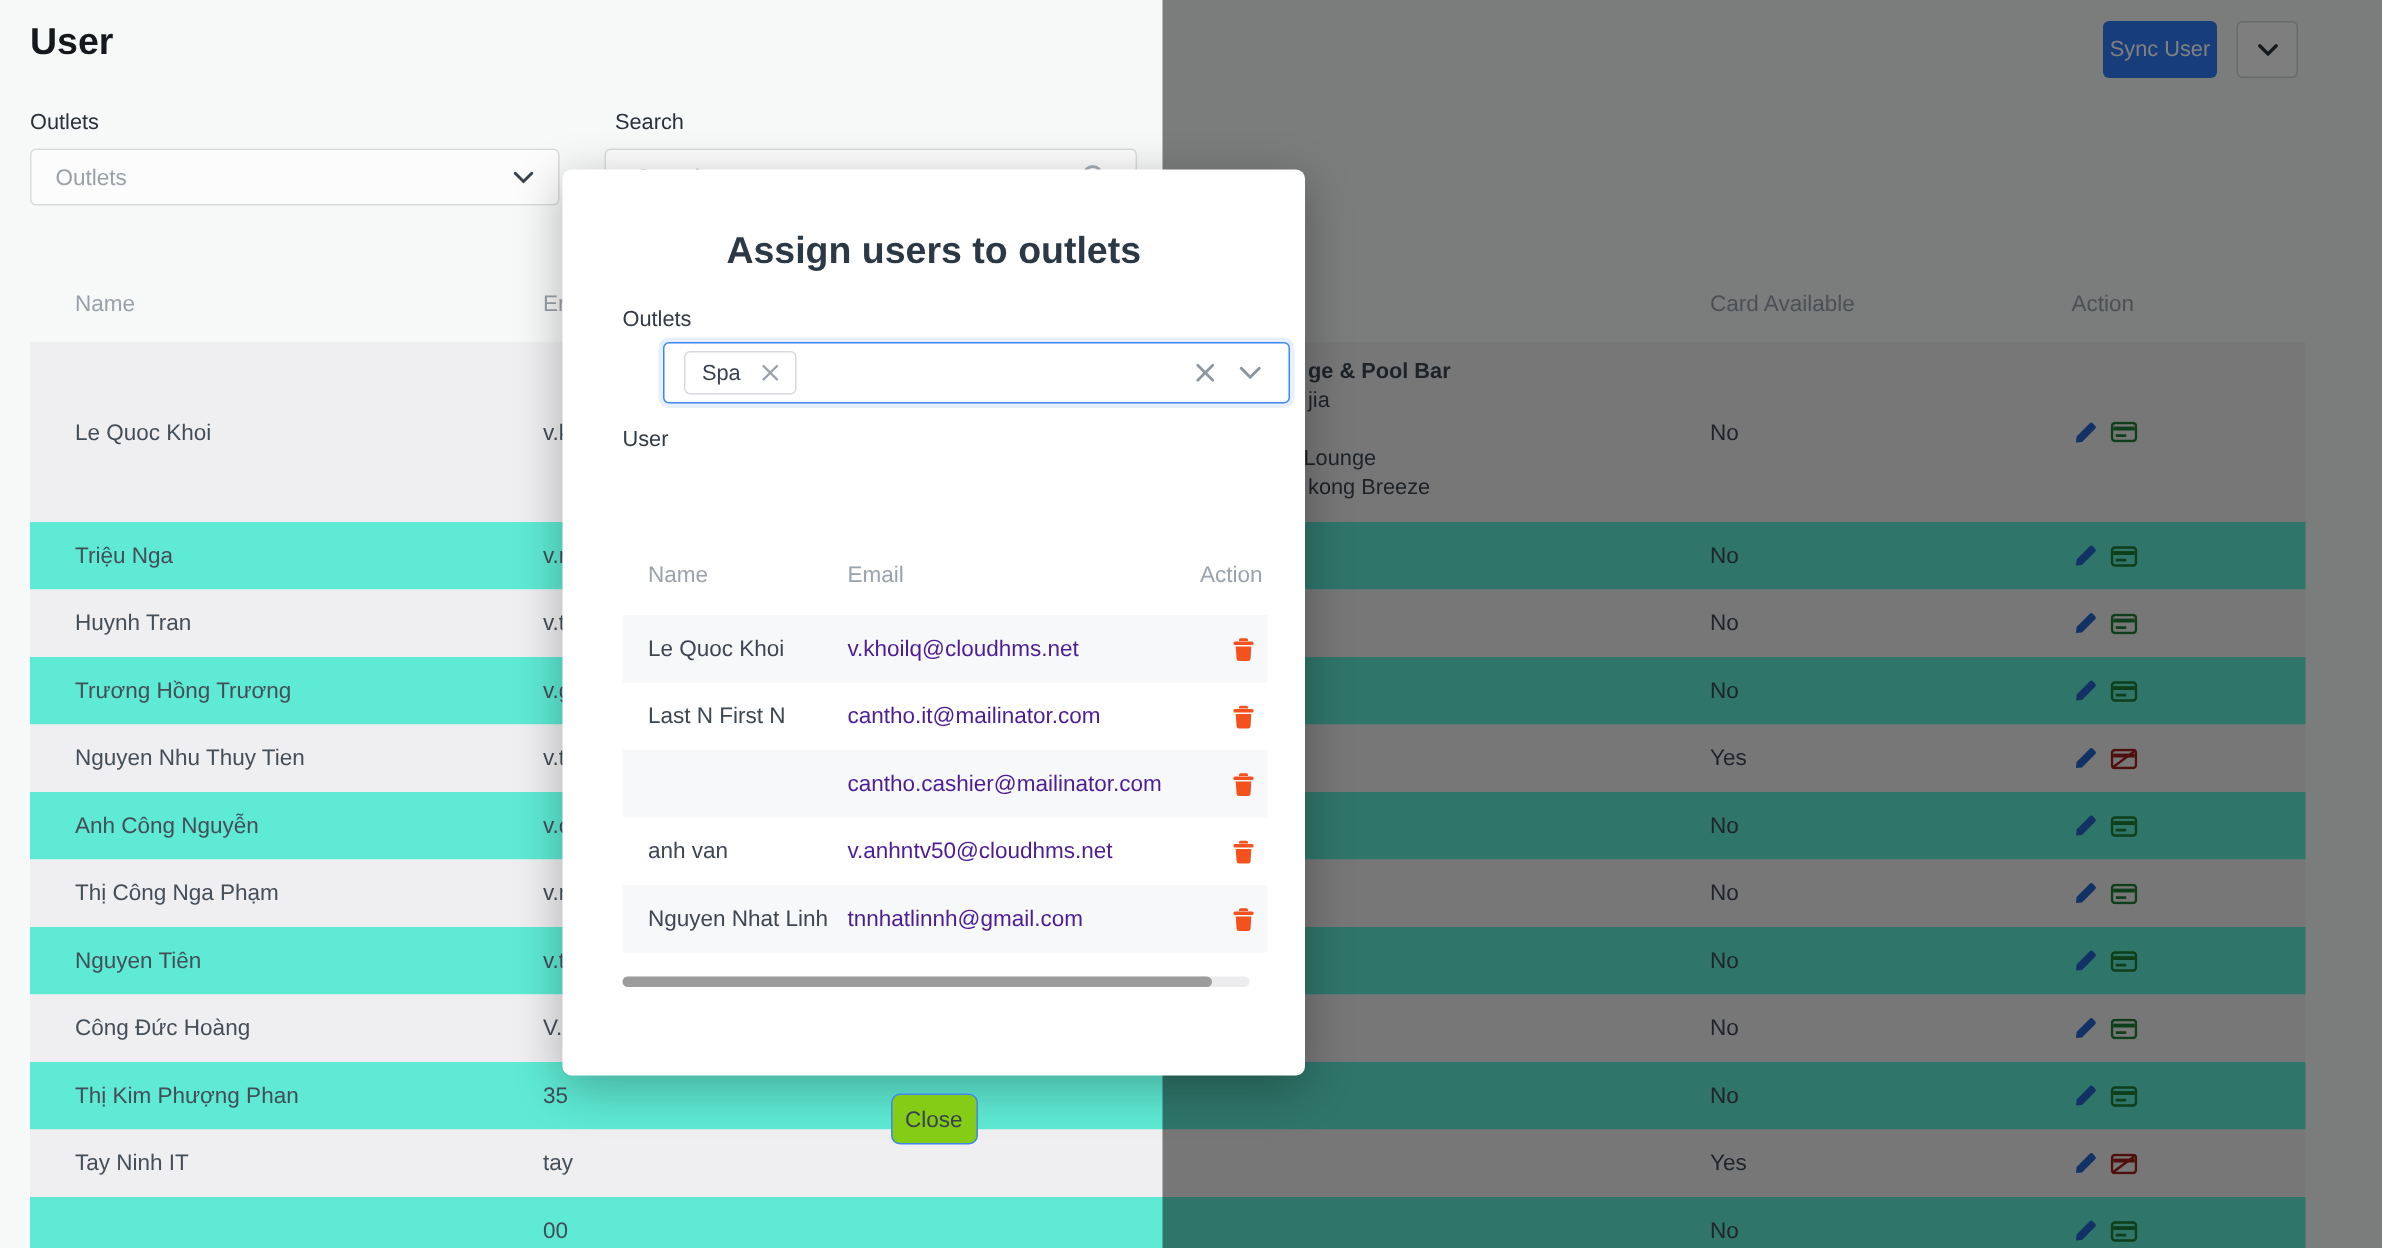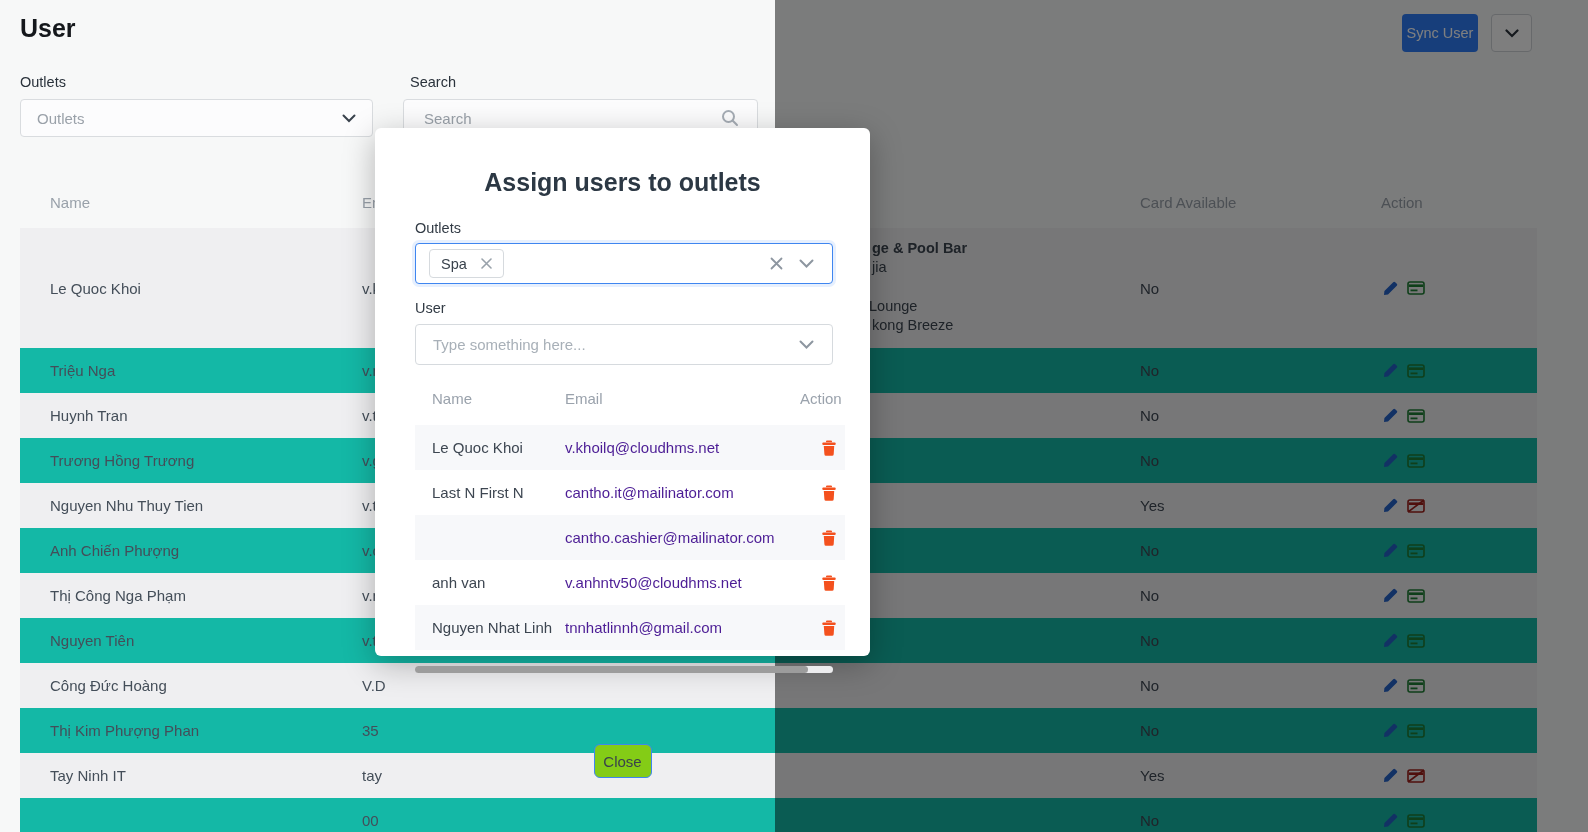--- a/index.html
+++ b/index.html
@@ -18,33 +18,33 @@
 
   .btn-sync { left:1402px; top:14px; width:76px; height:38px; background:#2e7cf6; border-radius:4px;
               color:#fff; font-size:14.5px; display:flex; align-items:center; justify-content:center; border:none; }
   .btn-sync-more { left:1491px; top:14px; width:41px; height:38px; background:#fcfcfd; border:1px solid #cfd3d7;
               border-radius:4px; display:flex; align-items:center; justify-content:center; }
 
   
   .th { position:absolute; top:194px; font-size:15px; color:#99a1aa; }
   .row { position:absolute; left:20px; width:1517px; display:flex; align-items:center; }
   .row.even { background:#efeff1; }
-  .row.odd  { background:#14b8a6; }
+  .row.odd  { background:#5eead4; }
   .row .name { margin-left:30px; font-size:15px; color:#444e59; }
   .row .efrag { position:absolute; left:342px; font-size:15px; color:#444e59; }
   .row .card { position:absolute; left:1120px; font-size:15px; color:#3f4854; }
   .row .act-pencil { position:absolute; left:1363px; display:flex; }
   .row .act-card   { position:absolute; left:1387px; display:flex; }
   .ofrag { position:absolute; font-size:14.5px; color:#3d4651; white-space:nowrap; }
 
   
   .overlay { left:775px; top:0; width:813px; height:832px; background:rgba(0,0,0,0.5); z-index:10; }
 
   
-  .modal { left:375px; top:128px; width:495px; height:528px; background:#fff; border-radius:6px;
+  .modal { left:375px; top:113px; width:495px; height:604px; background:#fff; border-radius:6px;
            box-shadow:0 8px 32px rgba(0,0,0,0.28); z-index:20; }
   .m-title { position:absolute; top:40px; left:0; width:100%; text-align:center;
              font-size:25px; font-weight:700; color:#2c3844; }
   .m-label { position:absolute; left:40px; font-size:14.5px; color:#323b45; }
   .m-sel { position:absolute; left:40px; width:418px; height:41px; border-radius:4px;
            display:flex; align-items:center; background:#fff; }
   .m-sel.focus { border:1.5px solid #3f86f0; box-shadow:0 0 0 3px rgba(59,130,246,0.12); }
   .m-sel.plain { border:1px solid #d6dade; }
   .chip { margin-left:13px; height:29px; border:1px solid #d6dade; border-radius:4px;
           display:flex; align-items:center; padding:0 11px; gap:14px; font-size:14.5px; color:#39424c; }
@@ -194,21 +194,21 @@
   <span class="act-card">
       <svg width="18" height="14" viewBox="0 0 18 14">
         <rect x="1" y="1" width="16" height="12" rx="2" fill="none" stroke="#9e1f1a" stroke-width="1.6"></rect>
         <rect x="1.8" y="3.4" width="14.4" height="2.6" fill="#9e1f1a"></rect>
         <line x1="1" y1="13" x2="17" y2="1" stroke="#9e1f1a" stroke-width="1.6"></line>
       </svg>
     </span>
 </div>
 
 <div class="row odd" style="top:528px; height:45px;">
-  <span class="name">Anh Chiến Phượng</span>
+  <span class="name">Anh Công Nguyễn</span>
   <span class="efrag">v.c</span>
   <span class="card">No</span>
   <span class="act-pencil">
       <svg width="15" height="15" viewBox="0 0 15 15">
         <path d="M10.2 1.2a1.4 1.4 0 0 1 2 0l1.6 1.6a1.4 1.4 0 0 1 0 2L5 13.6 1 14l.4-4Z" fill="#2563c9"></path>
       </svg>
     </span>
   <span class="act-card">
       <svg width="18" height="14" viewBox="0 0 18 14">
         <rect x="1" y="1" width="16" height="12" rx="2" fill="none" stroke="#1e7e34" stroke-width="1.6"></rect>
@@ -325,21 +325,21 @@
       </svg>
     </span>
 </div>
 
 <div class="abs overlay"></div>
 
 <div class="abs modal">
   <div class="m-title">Assign users to outlets</div>
 
   <div class="m-label" style="top:92px;">Outlets</div>
-  <div class="m-sel focus" style="top:115px;">
+  <div class="m-sel focus" style="top:115px;margin-left:27px;">
     <div class="chip">
       <span>Spa</span>
       <span style="display:flex;">
         <svg width="11" height="11" viewBox="0 0 11 11">
             <path d="M1 1 L10 10 M10 1 L1 10" stroke="#99a2ab" stroke-width="1.6" stroke-linecap="round"></path>
           </svg>
       </span>
     </div>
     <div class="right-icons">
       <span style="display:flex;">
@@ -349,30 +349,20 @@
       </span>
       <span style="display:flex;">
         <svg width="15" height="9" viewBox="0 0 15 9">
             <path d="M1.5 1.5 L7.5 7.5 L13.5 1.5" fill="none" stroke="#8d96a0" stroke-width="2" stroke-linecap="round"></path>
           </svg>
       </span>
     </div>
   </div>
 
   <div class="m-label" style="top:172px;">User</div>
-  <div class="m-sel plain" style="top:196px;">
-    <span style="margin-left:17px; font-size:15px; color:#a8b0b8;">Type something here...</span>
-    <div class="right-icons">
-      <span style="display:flex;">
-        <svg width="15" height="9" viewBox="0 0 15 9">
-            <path d="M1.5 1.5 L7.5 7.5 L13.5 1.5" fill="none" stroke="#8d96a0" stroke-width="2" stroke-linecap="round"></path>
-          </svg>
-      </span>
-    </div>
-  </div>
 
   <div class="m-scroll" style="top:262px; height:268px;">
     <div class="m-th" style="left:17px;">Name</div>
     <div class="m-th" style="left:150px;">Email</div>
     <div class="m-th" style="left:385px;">Action</div>
 
     <div class="m-row even" style="top:35px;">
       <span class="m-name">Le Quoc Khoi</span>
       <span class="m-email">v.khoilq@cloudhms.net</span>
       <span class="m-trash">

